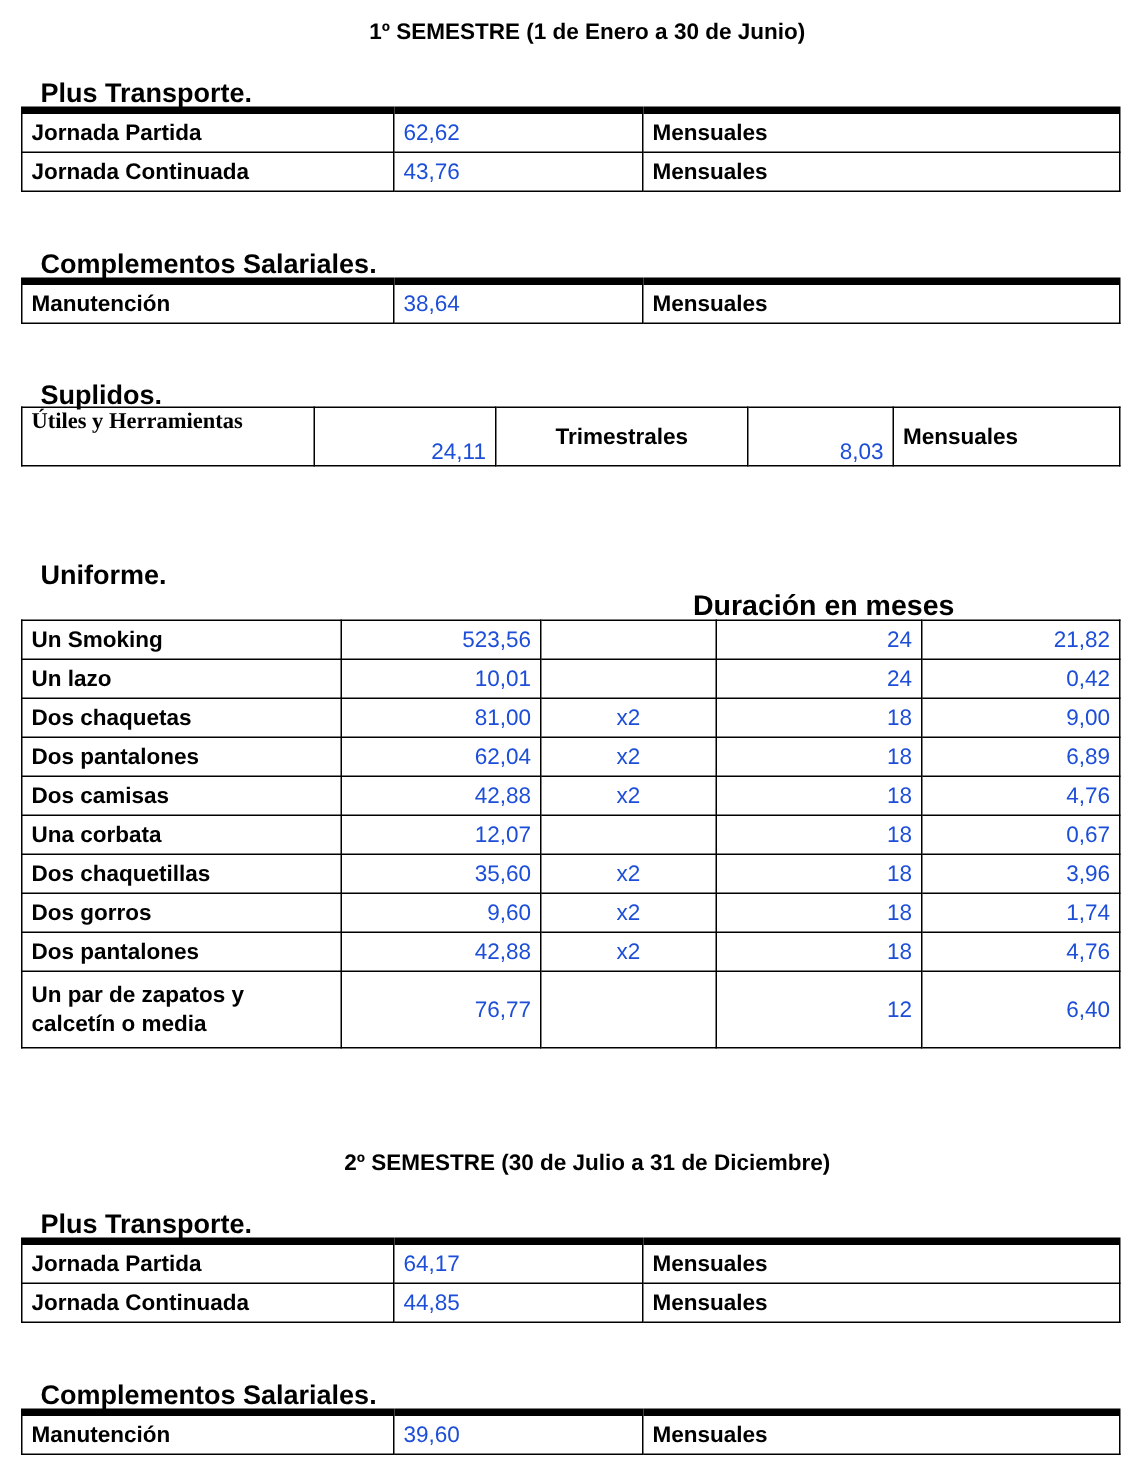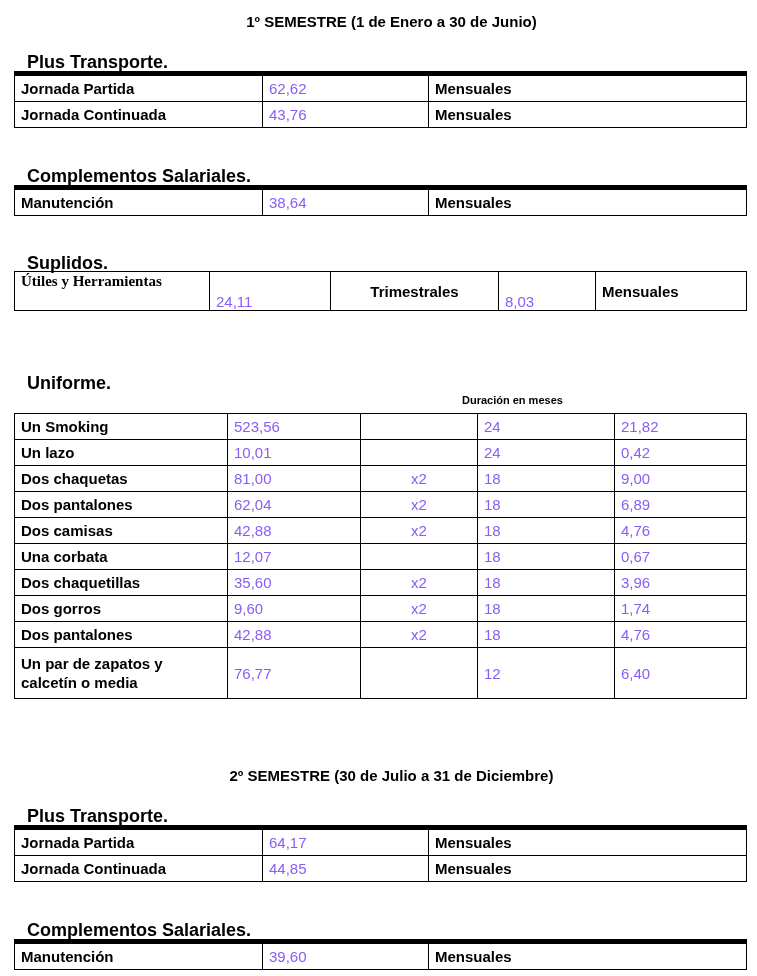--- a/index.html
+++ b/index.html
@@ -3,22 +3,22 @@
 <meta charset="utf-8">
 <style>
   html,body{margin:0;padding:0;background:#fff;}
   body{width:757px;height:976px;position:relative;overflow:hidden;font-family:"Liberation Sans",sans-serif;color:#000;}
   .abs{position:absolute;padding-left:13px;}
   .title{font-weight:bold;font-size:15px;text-align:center;width:757px;left:0;}
   .sect{font-weight:bold;font-size:18px;left:14px;}
   table{border-collapse:collapse;position:absolute;table-layout:fixed;}
   td{font-size:15px;padding:0 6px;border:1px solid #000;vertical-align:middle;white-space:nowrap;overflow:hidden;}
   td.b{font-weight:bold;}
-  td.n{font-weight:normal;color:#8b5cf6;}
-  td.r{}
+  td.n{font-weight:normal;color:#1d4ed8;}
+  td.r{text-align:right;}
   td.c{text-align:center;}
   td.wrap{white-space:normal;line-height:19px;}
   .t3 td{height:25px;}
   .t3 tr:first-child td{border-top:5px solid #000000;}
   .uni td{height:25px;}
 </style>
 </head>
 <body>
 
 <div class="abs title" style="top:13px;">1º SEMESTRE (1 de Enero a 30 de Junio)</div>
@@ -74,21 +74,21 @@
     <td class="b wrap" style="height:38px;vertical-align:top;font-family:Liberation Serif, serif;">Útiles y Herramientas</td>
     <td class="n r" style="vertical-align:bottom;">24,11</td>
     <td class="b c">Trimestrales</td>
     <td class="n r" style="vertical-align:bottom;">8,03</td>
     <td class="b">Mensuales</td>
   </tr>
 </tbody>
   </table>
 
 <div class="abs sect" style="top:373px;text-align:center;">Uniforme.</div>
-<div class="abs" style="left:449px;top:394px;font-weight:bold;font-size:11px;">Duración en meses</div>
+<div class="abs" style="left:449px;top:394px;font-weight:bold;font-size:19px;">Duración en meses</div>
 <table class="uni" style="left:14px;top:413px;width:732px;">
   <colgroup>
       <col style="width:213px">
       <col style="width:133px">
       <col style="width:117px">
       <col style="width:137px">
       <col style="width:132px">
     </colgroup>
   <tbody id="uni-body">
       <tr>

